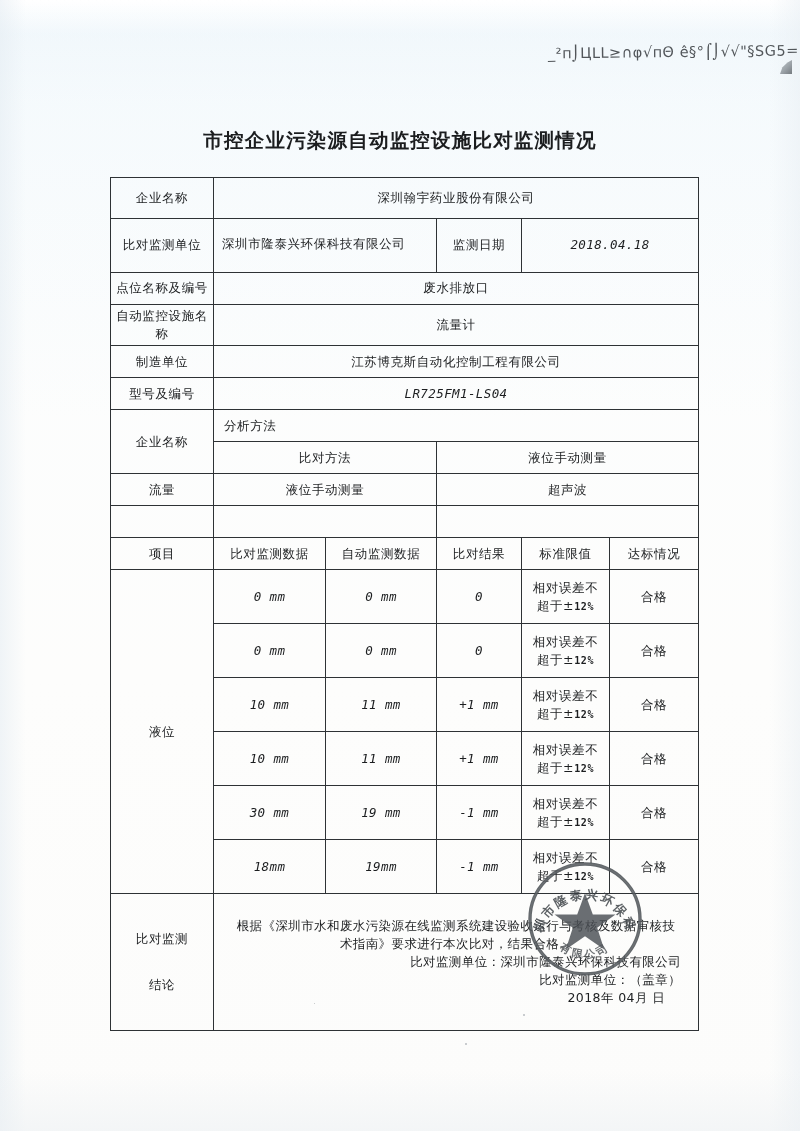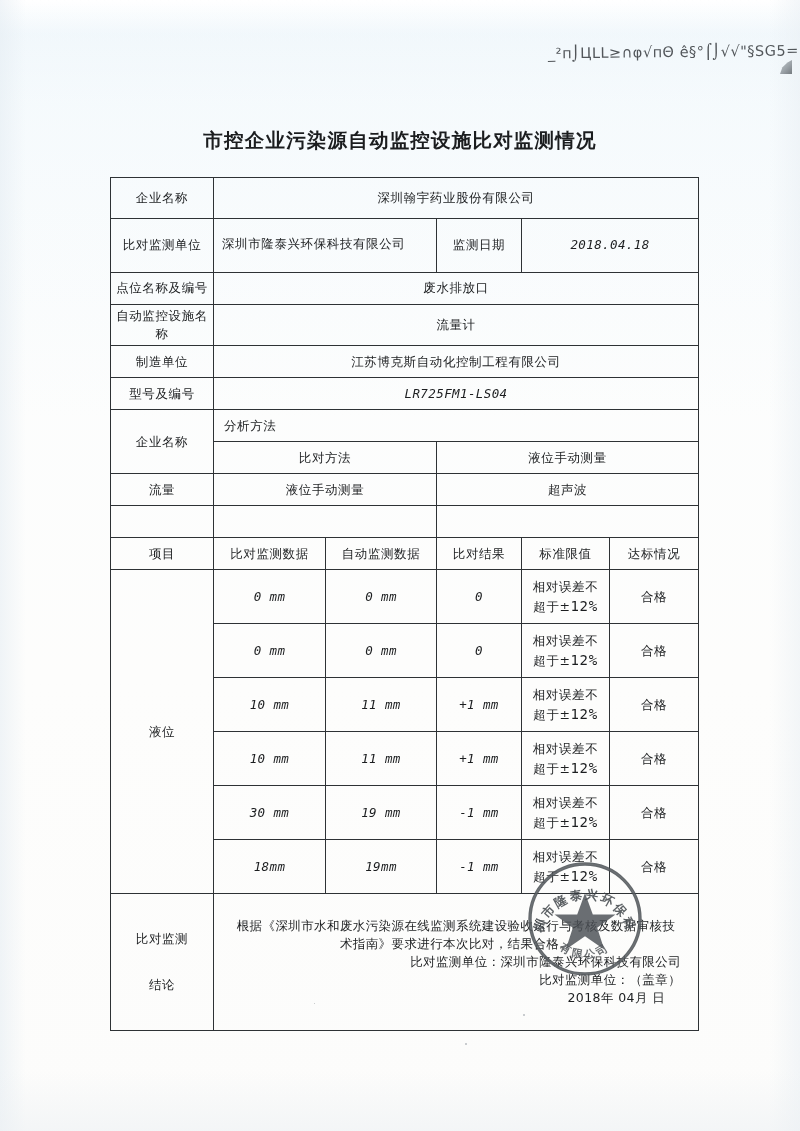--- a/index.html
+++ b/index.html
@@ -112,21 +112,22 @@
     font-style: italic;
   }
   td.tall { height: 49px; }
   td.mid  { height: 36px; }
   td.short{ height: 27px; margin-top: 48px; }
 
   .limit-line1 { display:block; }
   .limit-line2 { display:block; }
   .limit-pct {
     font-family: "DejaVu Sans Mono", "Liberation Mono", monospace;
-    font-size: 14px;
+    font-size: 10px;
+    font-weight: bold;
   }
 
   
   td.concl-body {
     text-align: left;
     vertical-align: top;
     padding: 12px 14px 10px 14px;
     height: 132px;
     line-height: 2.0;
     font-size: 12.5px;

